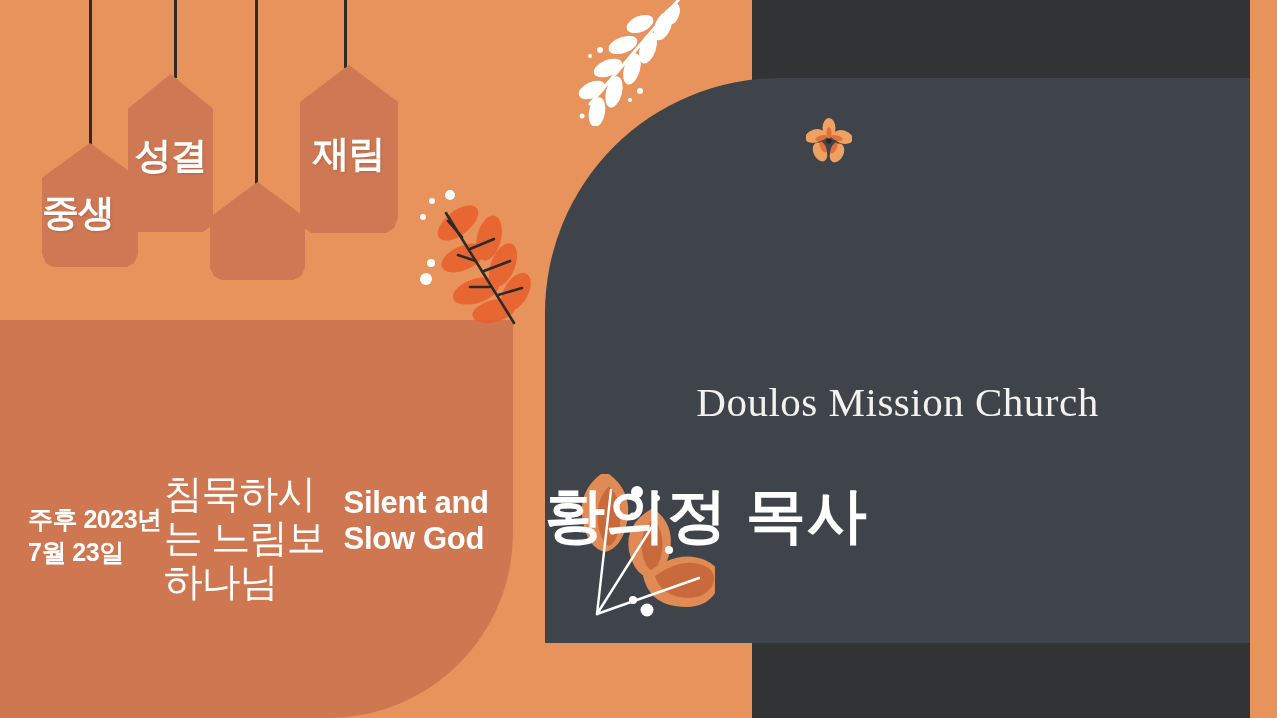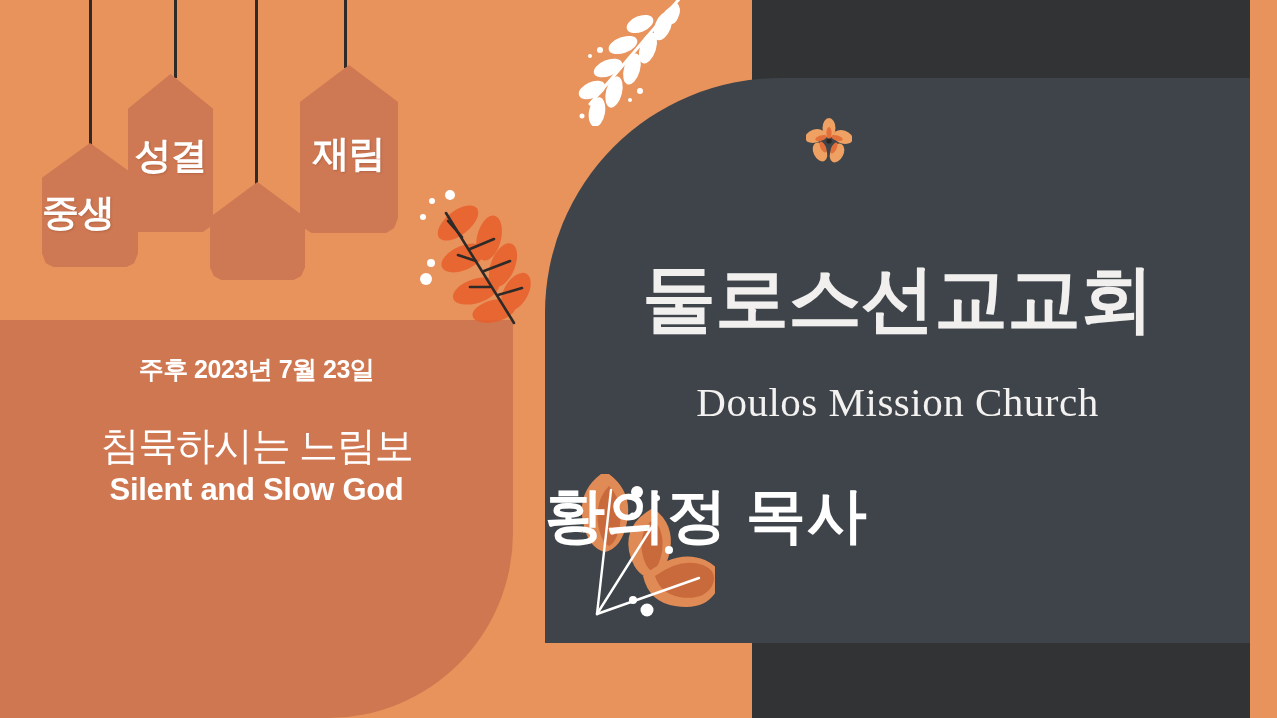--- a/index.html
+++ b/index.html
@@ -45,22 +45,22 @@
     color:#FFFFFF;
     font-weight:700;
     white-space:nowrap;
     text-shadow:1px 1px 2px rgba(110,55,28,.25);
     letter-spacing:-1px;
   }
 
   
   .left-text{
     position:absolute;left:0;top:320px;width:513px;height:398px;
-    display:flex;flex-direction:column;align-items:center;
-    color:#fff;text-align:center;
+    display:flex;flex-direction:row;align-items:center;
+    color:#fff;text-align:left;padding-left:28px;
   }
   .date-line{
     margin-top:33px;font-size:25px;font-weight:700;letter-spacing:-.5px;
   }
   .sermon-kr{
     margin-top:38px;font-size:39px;font-weight:400;line-height:1.13;
     letter-spacing:-1.2px;
   }
   .sermon-en{
     margin-top:4px;font-size:31px;font-weight:600;letter-spacing:-.3px;
@@ -212,21 +212,21 @@
     <circle cx="68" cy="54" r="3.5" fill="#fff"></circle>
     <circle cx="104" cy="88" r="4" fill="#fff"></circle>
     <circle cx="68" cy="138" r="4" fill="#fff"></circle>
     <circle cx="82" cy="148" r="6.5" fill="#fff"></circle>
   </svg>
 
   <div class="left-text">
     <div class="date-line">주후 2023년 7월 23일</div>
     <div class="sermon-kr">
       <div>침묵하시는 느림보</div>
+      <div>하나님</div>
     </div>
     <div class="sermon-en">Silent and Slow God</div>
   </div>
 
-  <div class="church-kr">둘로스선교교회</div>
   <div class="church-en">Doulos Mission Church</div>
   <div class="pastor">황의정 목사</div>
 
 </div>
 
 </body></html>

